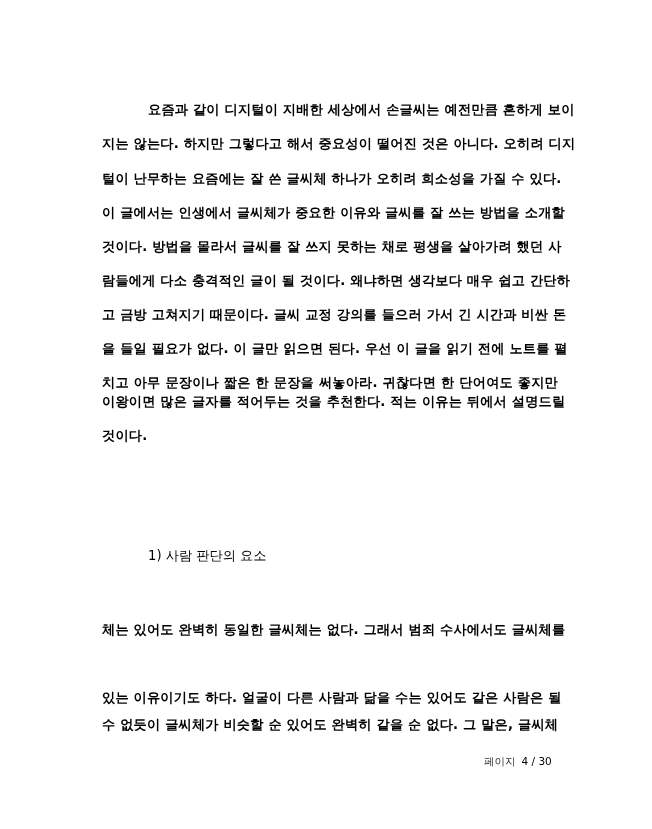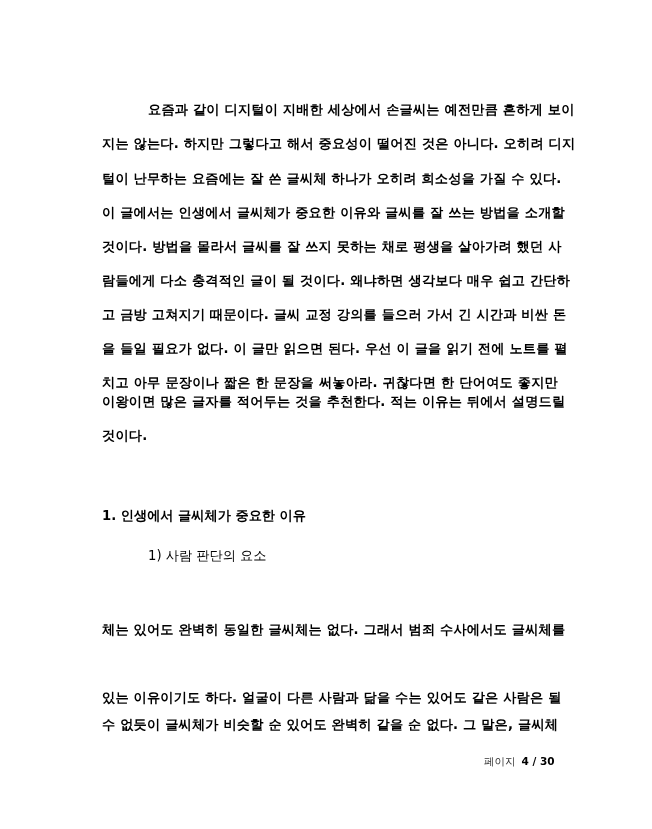--- a/index.html
+++ b/index.html
@@ -7,40 +7,39 @@
          font-family: "DejaVu Sans", "Liberation Sans", sans-serif; color: #000; }
   .page { position: absolute; left: 0; top: 0; width: 597px; height: 829px; background: #fff; }
   .line { position: absolute; left: 102px; width: 456px; font-size: 13.2px; font-weight: bold;
           white-space: nowrap; text-align: justify; text-align-last: justify; letter-spacing: 0.2px; }
   .line.last { text-align-last: left; }
   .indent { left: 148px; width: 410px; }
   .heading { position: absolute; left: 102px; font-size: 13.2px; font-weight: bold; white-space: nowrap; }
   .subheading { position: absolute; left: 148px; font-size: 13.2px; font-weight: normal; white-space: nowrap; }
   .footer { position: absolute; left: 484px; top: 755px; font-size: 10.5px; white-space: nowrap; }
   .footer .label { color: #333; text-align: center; }
-  .footer .num { font-weight: bold; margin-left: 6px; }
+  .footer .num { font-weight: normal; margin-left: 6px; }
 </style>
 </head>
 <body>
 
 <div class="page">
 
   <div class="line indent" style="top:101px">요즘과 같이 디지털이 지배한 세상에서 손글씨는 예전만큼 흔하게 보이</div>
   <div class="line" style="top:170px">털이 난무하는 요즘에는 잘 쓴 글씨체 하나가 오히려 희소성을 가질 수 있다.</div>
   <div class="line" style="top:135px">지는 않는다. 하지만 그렇다고 해서 중요성이 떨어진 것은 아니다. 오히려 디지</div>
   <div class="line" style="top:204px">이 글에서는 인생에서 글씨체가 중요한 이유와 글씨를 잘 쓰는 방법을 소개할</div>
   <div class="line" style="top:238px">것이다. 방법을 몰라서 글씨를 잘 쓰지 못하는 채로 평생을 살아가려 했던 사</div>
   <div class="line" style="top:272px">람들에게 다소 충격적인 글이 될 것이다. 왜냐하면 생각보다 매우 쉽고 간단하</div>
   <div class="line" style="top:306px">고 금방 고쳐지기 때문이다. 글씨 교정 강의를 들으러 가서 긴 시간과 비싼 돈</div>
   <div class="line" style="top:340px">을 들일 필요가 없다. 이 글만 읽으면 된다. 우선 이 글을 읽기 전에 노트를 펼</div>
   <div class="line" style="top:374px">치고 아무 문장이나 짧은 한 문장을 써놓아라. 귀찮다면 한 단어여도 좋지만</div>
   <div class="line" style="top:393px; top:393px">이왕이면 많은 글자를 적어두는 것을 추천한다. 적는 이유는 뒤에서 설명드릴</div>
   <div class="line last" style="top:427px">것이다.</div>
 
-  <div class="heading" style="top:507px">1. 인생에서 글씨체가 중요한 이유</div>
   <div class="subheading" style="top:547px">1) 사람 판단의 요소</div>
 
   <div class="line" style="top:621px">체는 있어도 완벽히 동일한 글씨체는 없다. 그래서 범죄 수사에서도 글씨체를</div>
   <div class="line" style="top:689px">있는 이유이기도 하다. 얼굴이 다른 사람과 닮을 수는 있어도 같은 사람은 될</div>
   <div class="line" style="top:716px">수 없듯이 글씨체가 비슷할 순 있어도 완벽히 같을 순 없다. 그 말은, 글씨체</div>
 
   <div class="footer">
     <span class="label">페이지</span><span class="num">4 / 30</span>
   </div>
 </div>

